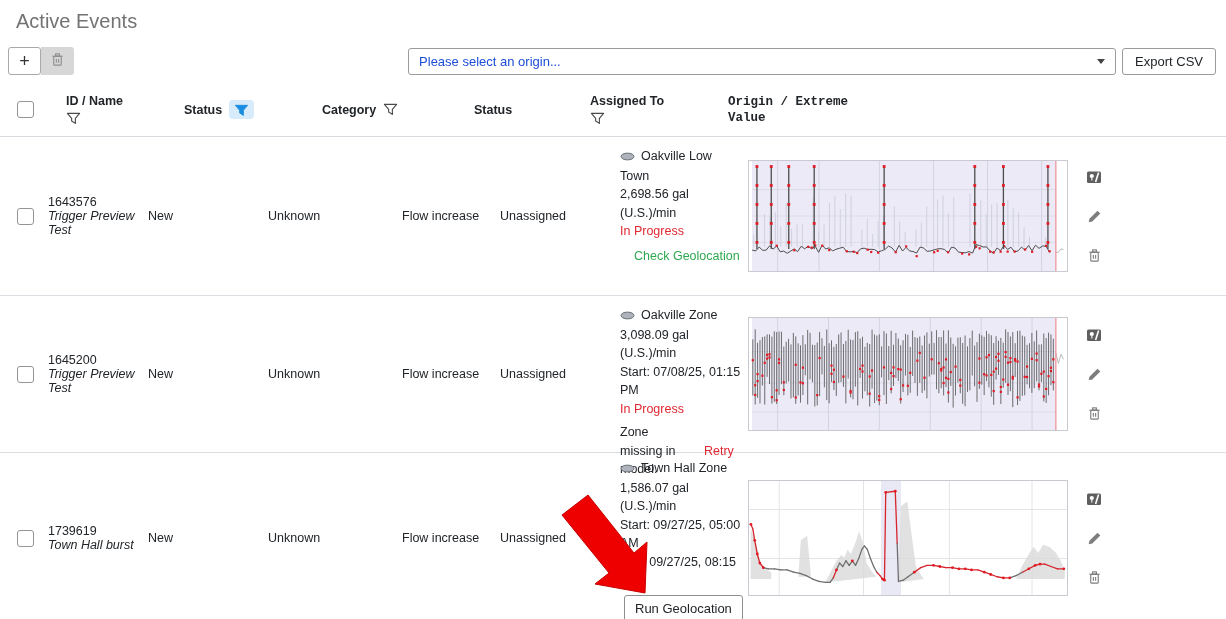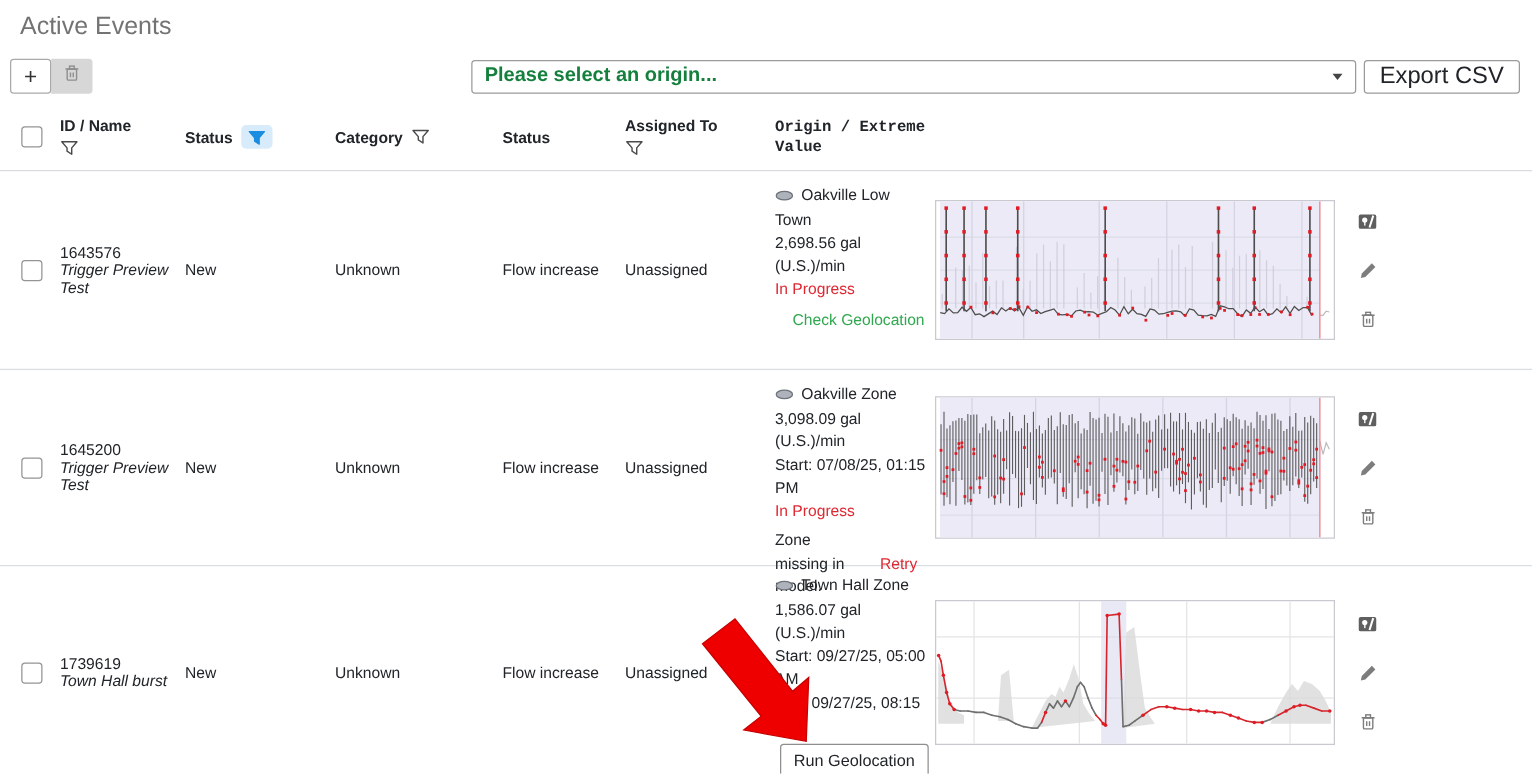--- a/index.html
+++ b/index.html
@@ -10,27 +10,27 @@
 
   
   .toolbar{display:flex;align-items:center;margin:14px 10px 0 8px;height:28px;}
   .btn-group{display:flex;}
   .tb-add{width:33px;height:28px;background:#fff;border:1px solid #a9a9a9;border-radius:3px;
           font-size:18px;line-height:26px;text-align:center;color:#333;box-sizing:border-box;cursor:pointer;position:relative;z-index:1;}
   .tb-del{width:33px;height:28px;background:#d7d7d7;border-radius:0 3px 3px 0;display:flex;align-items:center;justify-content:center;cursor:pointer;}
   .spacer{flex:1;}
   .origin-select{width:708px;height:27px;box-sizing:border-box;border:1px solid #9b9b9b;border-radius:3px;background:#fff;
                  display:flex;align-items:center;padding:0 10px;cursor:pointer;}
-  .origin-select .ph{color:#15803d;font-size:16px;flex:1;font-weight:bold;}
+  .origin-select .ph{color:#1d4ed8;font-size:13px;flex:1;}
   .caret{width:0;height:0;border-left:4px solid transparent;border-right:4px solid transparent;border-top:5px solid #444;margin-left:8px;}
   .export-btn{margin-left:6px;height:27px;box-sizing:border-box;border:1px solid #9b9b9b;border-radius:3px;background:#fff;
-              font-size:19px;color:#212529;padding:0 12px;font-family:inherit;cursor:pointer;}
+              font-size:13px;color:#212529;padding:0 12px;font-family:inherit;cursor:pointer;}
 
   
-  .thead{display:flex;align-items:center;height:53px;margin-top:8px;border-bottom:1px solid #d8dce0;font-size:12.5px;font-weight:700;}
+  .thead{display:flex;align-items:center;height:53px;margin-top:8px;border-bottom:1px solid #d8dce0;font-size:12.5px;font-weight:700;gap:18px;}
   .row{display:flex;align-items:center;border-bottom:1px solid #dadee2;}
   .row:last-child{border-bottom:none;}
   .c-check{width:48px;box-sizing:border-box;padding-left:17px;flex:none;}
   .c-id{width:100px;box-sizing:border-box;padding-right:8px;flex:none;}
   .c-status{width:120px;flex:none;}
   .c-category{width:134px;flex:none;}
   .c-symptom{width:98px;flex:none;}
   .c-assigned{width:120px;flex:none;}
   .c-origin{width:128px;box-sizing:border-box;padding-right:4px;flex:none;}
   .c-graph{flex:1;display:flex;align-items:center;}

